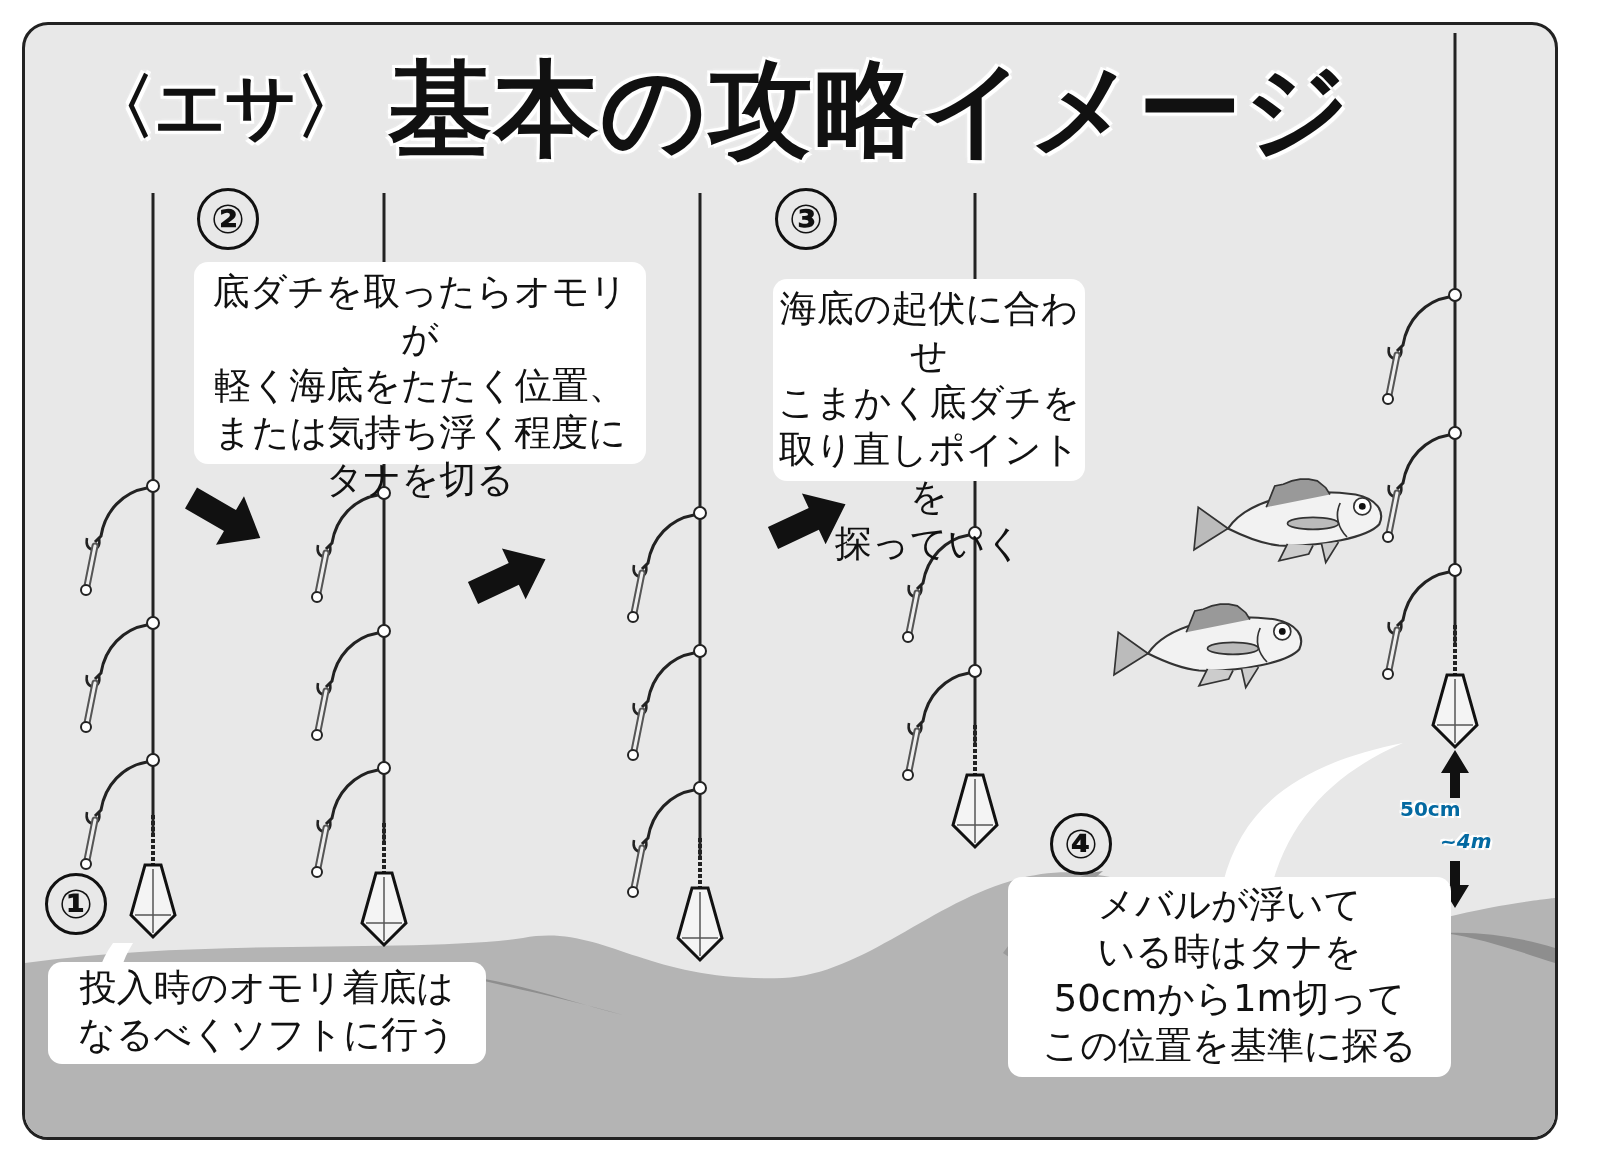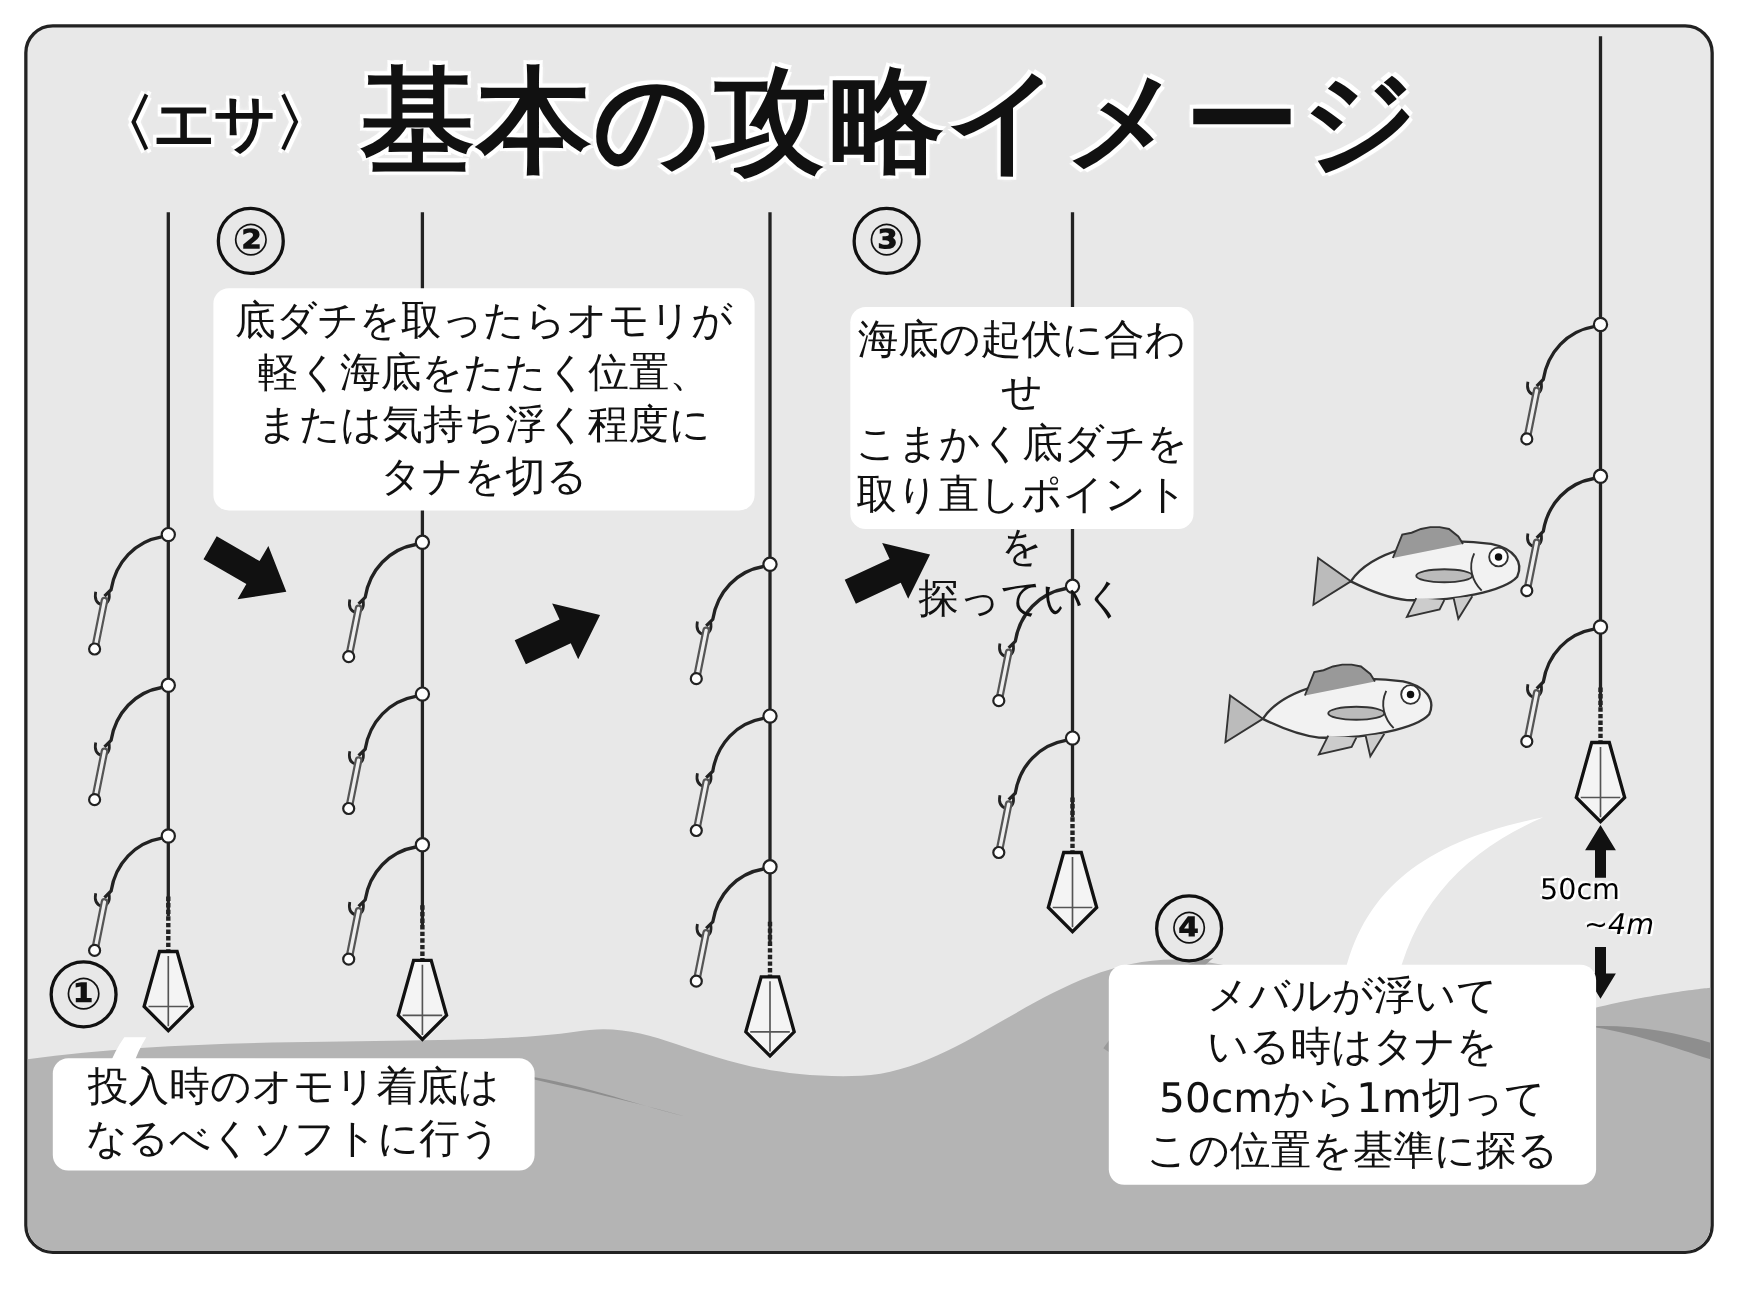--- a/index.html
+++ b/index.html
@@ -4,27 +4,27 @@
 <style>
   html, body { margin: 0; padding: 0; background: #ffffff; }
   body { width: 1600px; height: 1176px; position: relative; overflow: hidden;
          font-family: "DejaVu Sans", sans-serif; }
   #frame { position: absolute; left: 22px; top: 22px; width: 1530px; height: 1112px;
            border: 3px solid #222; border-radius: 26px; background: #e8e8e8; overflow: hidden; }
   #scene { position: absolute; left: 0; top: 0; }
   .title { position: absolute; top: 38px; left: 80px; font-weight: bold; color: #111;
            font-family: "DejaVu Sans", sans-serif; white-space: nowrap;
            text-shadow: 0 0 6px #fff, 0 0 6px #fff, 3px 3px 0 #fff, -3px -3px 0 #fff, 3px -3px 0 #fff, -3px 3px 0 #fff; }
-  .title .pre { font-size: 56px; vertical-align: 14px; letter-spacing: -2px; }
+  .title .pre { font-size: 71px; vertical-align: 14px; letter-spacing: -2px; }
   .title .main { font-size: 104px; letter-spacing: 2px; margin-left: 24px; }
   .num { position: absolute; width: 56px; height: 56px; border: 3px solid #111; border-radius: 50%;
          background: #e8e8e8; text-align: center; line-height: 56px; font-weight: bold; font-size: 40px; color: #111; }
   .bubble { position: absolute; background: #fff; border-radius: 14px; text-align: center; color: #111;
             font-size: 37px; line-height: 47px; white-space: pre-line; font-family: "DejaVu Sans", sans-serif; }
-  .dist { position: absolute; left: 1410px; top: 790px; font-weight: normal; color: #000000; font-size: 26px; line-height: 32px;
+  .dist { position: absolute; left: 1410px; top: 790px; font-weight: bold; color: #0369a1; font-size: 20px; line-height: 32px;
           text-shadow: 0 0 4px #fff, 2px 2px 0 #fff, -2px -2px 0 #fff; }
   .dist .l2 { display: block; padding-left: 40px; font-style: italic; }
 </style>
 </head>
 <body>
 
 <div id="frame">
   <svg id="scene" width="1530" height="1112" viewBox="22 22 1530 1112">
     <defs>
       <g id="dropper">
@@ -121,21 +121,21 @@
 
   <div class="title" style="left:60px; top:16px;">
     <span class="pre">〈エサ〉</span><span class="main">基本の攻略イメージ</span>
   </div>
 
   <div class="num" style="left:20px; top:848px;">①</div>
   <div class="bubble" style="left:23px; top:937px; width:438px; height:100px; padding-top:2px;">投入時のオモリ着底は
 なるべくソフトに行う</div>
 
   <div class="num" style="left:172px; top:163px;">②</div>
-  <div class="bubble" style="left:169px; top:237px; width:492px; height:196px; padding-top:6px;">底ダチを取ったらオモリが
+  <div class="bubble" style="left:169px; top:237px; width:452px; height:196px; padding-top:6px;">底ダチを取ったらオモリが
 軽く海底をたたく位置、
 または気持ち浮く程度に
 タナを切る</div>
 
   <div class="num" style="left:750px; top:163px;">③</div>
   <div class="bubble" style="left:748px; top:254px; width:312px; height:196px; padding-top:6px;">海底の起伏に合わせ
 こまかく底ダチを
 取り直しポイントを
 探っていく</div>
 

